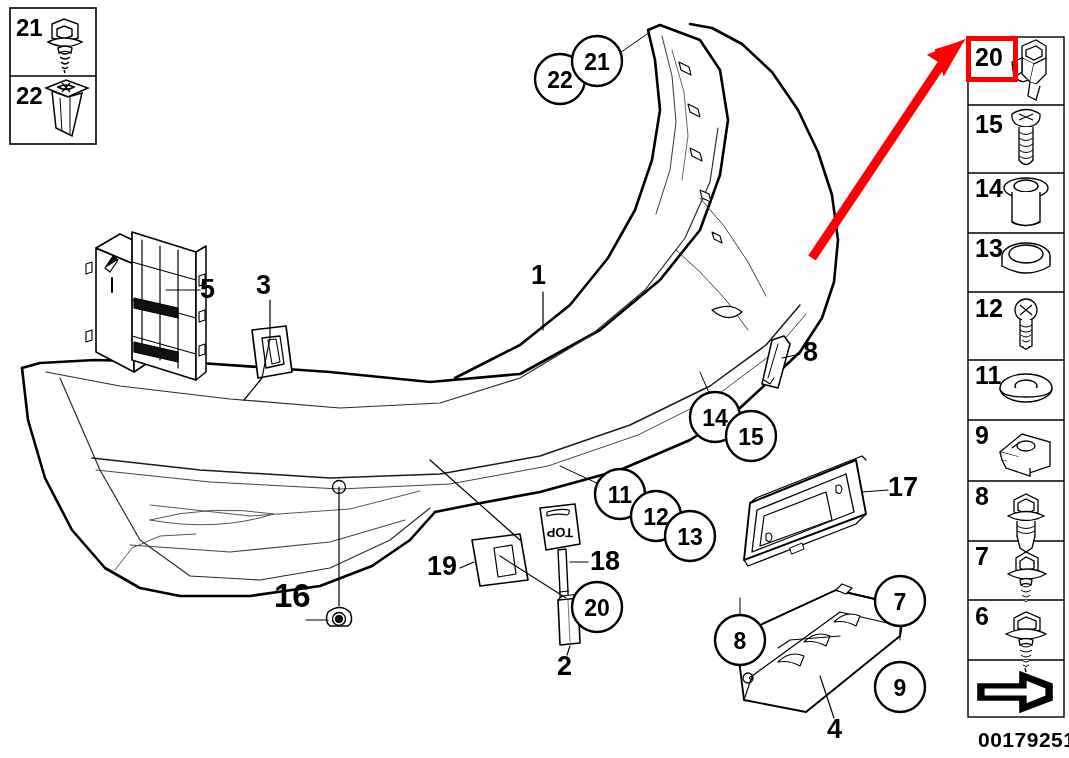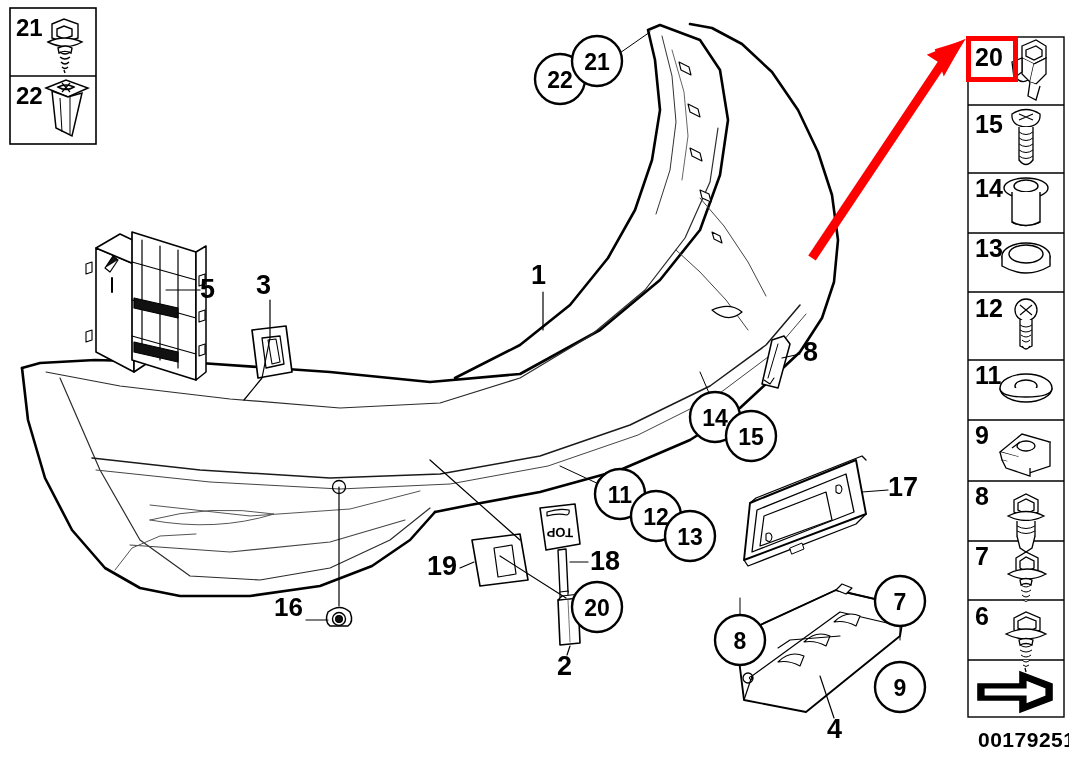--- a/index.html
+++ b/index.html
@@ -207,21 +207,21 @@
     </g>
   </svg>
 
   <div class="numlabel" style="left:200px;top:276px;font-size:27px;">5</div>
   <div class="numlabel" style="left:256px;top:272px;font-size:27px;">3</div>
   <div class="numlabel" style="left:531px;top:262px;font-size:27px;">1</div>
   <div class="numlabel" style="left:803px;top:339px;font-size:27px;">8</div>
   <div class="numlabel" style="left:888px;top:474px;font-size:27px;">17</div>
   <div class="numlabel" style="left:427px;top:553px;font-size:27px;">19</div>
   <div class="numlabel" style="left:590px;top:548px;font-size:27px;">18</div>
-  <div class="numlabel" style="left:274px;top:594px;font-size:26px;">16</div>
+  <div class="numlabel" style="left:274px;top:579px;font-size:33px;">16</div>
   <div class="numlabel" style="left:557px;top:653px;font-size:27px;">2</div>
   <div class="numlabel" style="left:827px;top:716px;font-size:27px;">4</div>
 
   <svg class="layer" viewBox="0 0 1069 758">
     <g fill="none" stroke="#000">
       <rect x="10" y="8" width="86" height="136" stroke-width="1.6" fill="#fff"></rect>
       <line x1="10" y1="76" x2="96" y2="76" stroke-width="1.4"></line>
 
       <g stroke-width="1.4" fill="#fff">
         <path d="M52,24 L64,19 L78,24 L78,38 L64,43 L52,38 Z"></path>

